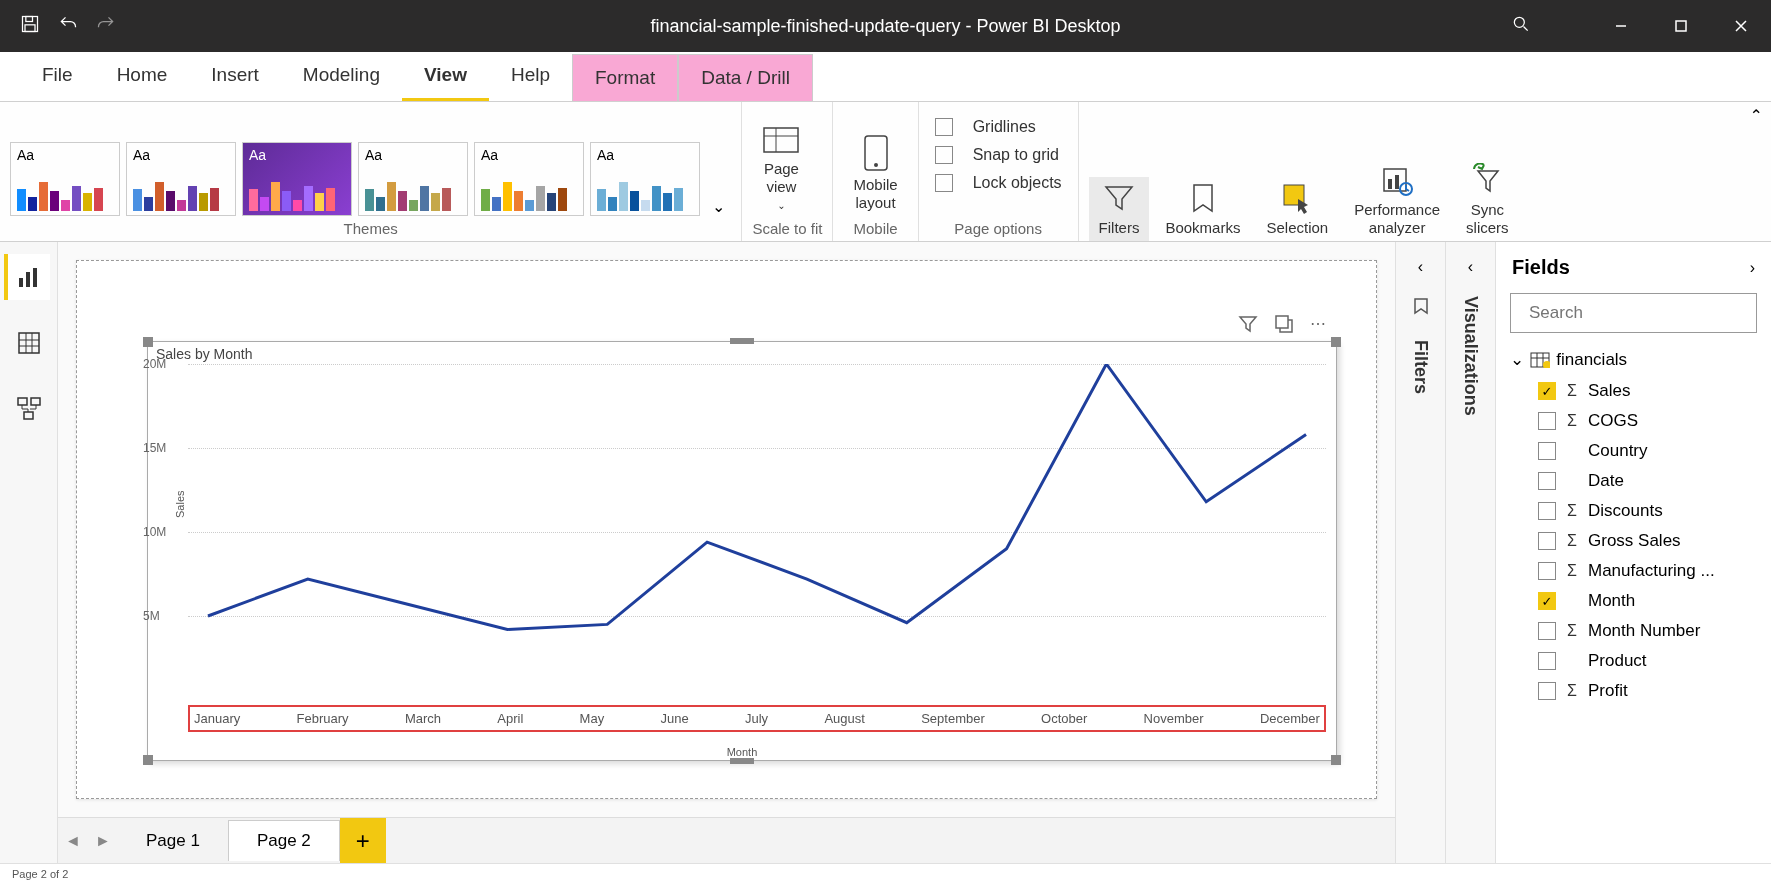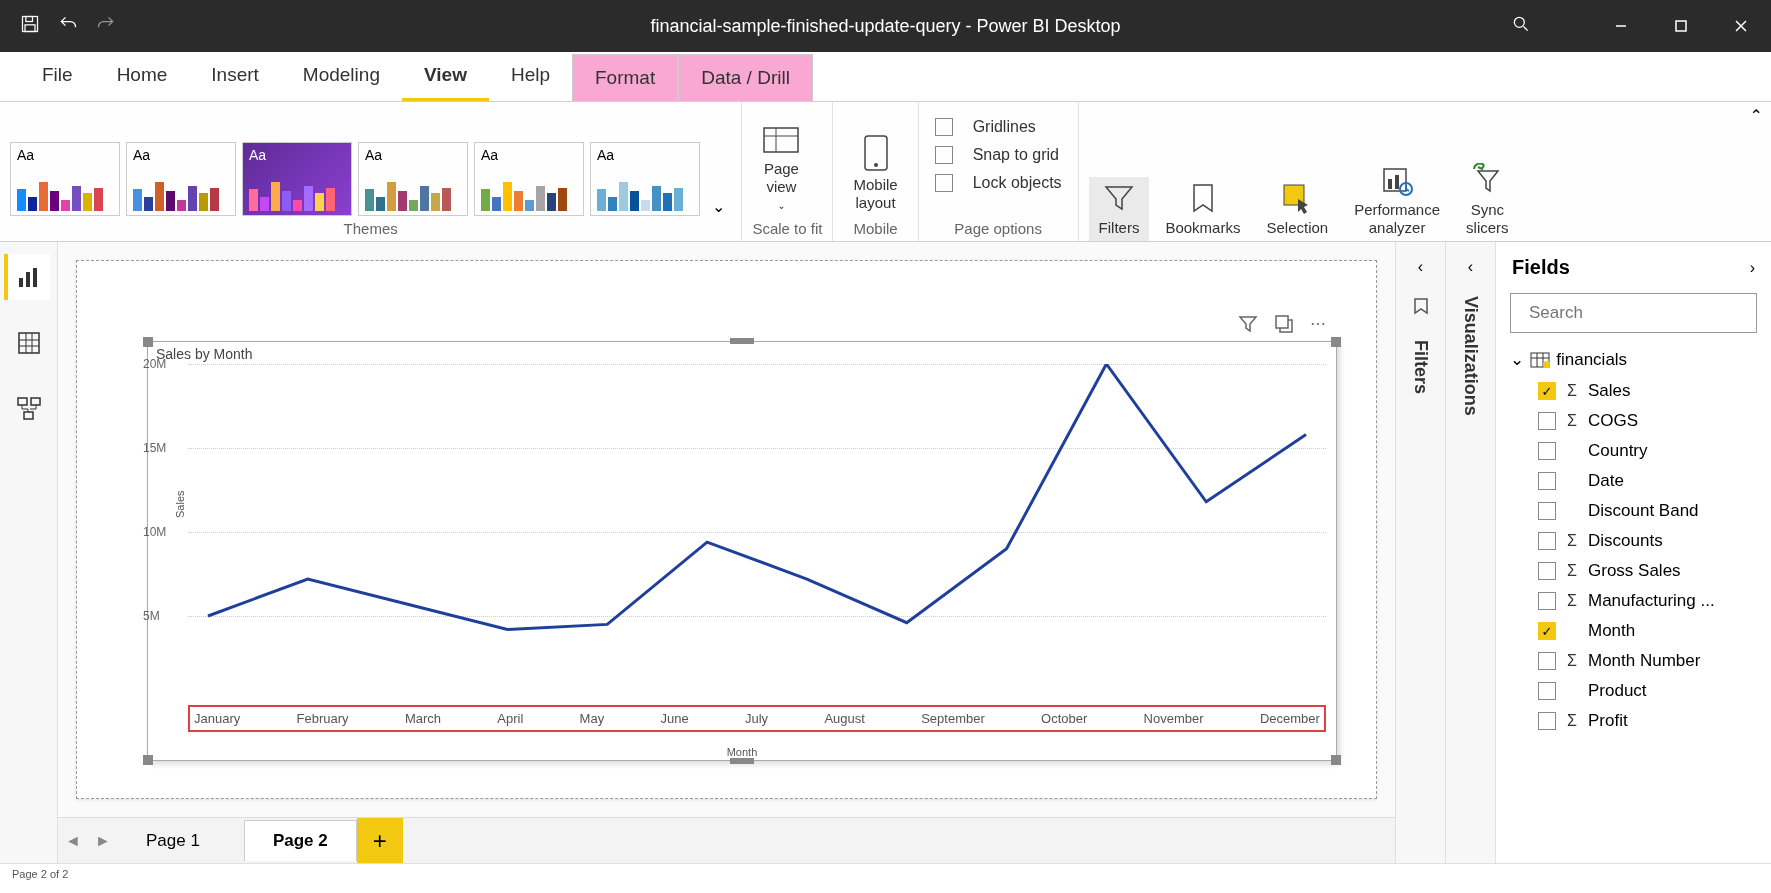--- a/index.html
+++ b/index.html
@@ -56,21 +56,21 @@
 .yaxis-label { position: absolute; left: -8px; top: 50%; transform: rotate(-90deg) translateX(20px); transform-origin: left center; font-size: 11px; color: #555; }
 .xaxis-labels { position: absolute; left: 40px; right: 10px; bottom: 28px; display: flex; justify-content: space-between; font-size: 13px; color: #555; border: 2px solid #e04040; padding: 4px 4px; }
 .xaxis-title { position: absolute; bottom: 2px; left: 50%; transform: translateX(-50%); font-size: 11px; color: #555; }
 .handle { position: absolute; width: 10px; height: 10px; background: #888; }
 .resize-mid { position:absolute; background:#888; }
 
 
 .pagetabs { height: 46px; background: #f3f3f3; display: flex; align-items: center; border-top: 1px solid #ddd; }
 .nav-arrow { width: 30px; text-align: center; color: #888; cursor: pointer; }
 .page-tab { padding: 10px 28px; font-size: 17px; cursor: pointer; }
-.page-tab.active { background: #fff; font-weight: 700; border-top: 1px solid #ccc; border-left: 1px solid #ccc; border-right: 1px solid #ccc; margin-left: 16px;}
+.page-tab.active { background: #fff; font-weight: 400; border-top: 1px solid #ccc; border-left: 1px solid #ccc; border-right: 1px solid #ccc;}
 .add-page { width: 46px; height: 46px; background: #f2c811; display: flex; align-items: center; justify-content: center; font-size: 24px; cursor: pointer; }
 
 .statusbar { height: 30px; background: #fff; border-top: 1px solid #e0e0e0; padding: 4px 12px; font-size: 11px; color: #555; }
 
 
 .collapsed-pane { width: 50px; background: #f7f7f7; border-left: 1px solid #e0e0e0; display: flex; flex-direction: column; align-items: center; padding-top: 16px; gap: 20px; }
 .collapsed-pane .chev { cursor: pointer; }
 .vlabel { writing-mode: vertical-rl; font-size: 18px; font-weight: 600; color: #333; }
 
 
@@ -459,25 +459,20 @@
           <span class="sigma"></span>
           <span>Country</span>
         </div>
         <div class="field-row">
           <div class="fcb"></div>
           <span class="sigma"></span>
           <span>Date</span>
         </div>
         <div class="field-row">
           <div class="fcb"></div>
-          <span class="sigma"></span>
-          <span>Discount Band</span>
-        </div>
-        <div class="field-row">
-          <div class="fcb"></div>
           <span class="sigma">Σ</span>
           <span>Discounts</span>
         </div>
         <div class="field-row">
           <div class="fcb"></div>
           <span class="sigma">Σ</span>
           <span>Gross Sales</span>
         </div>
         <div class="field-row">
           <div class="fcb"></div>

